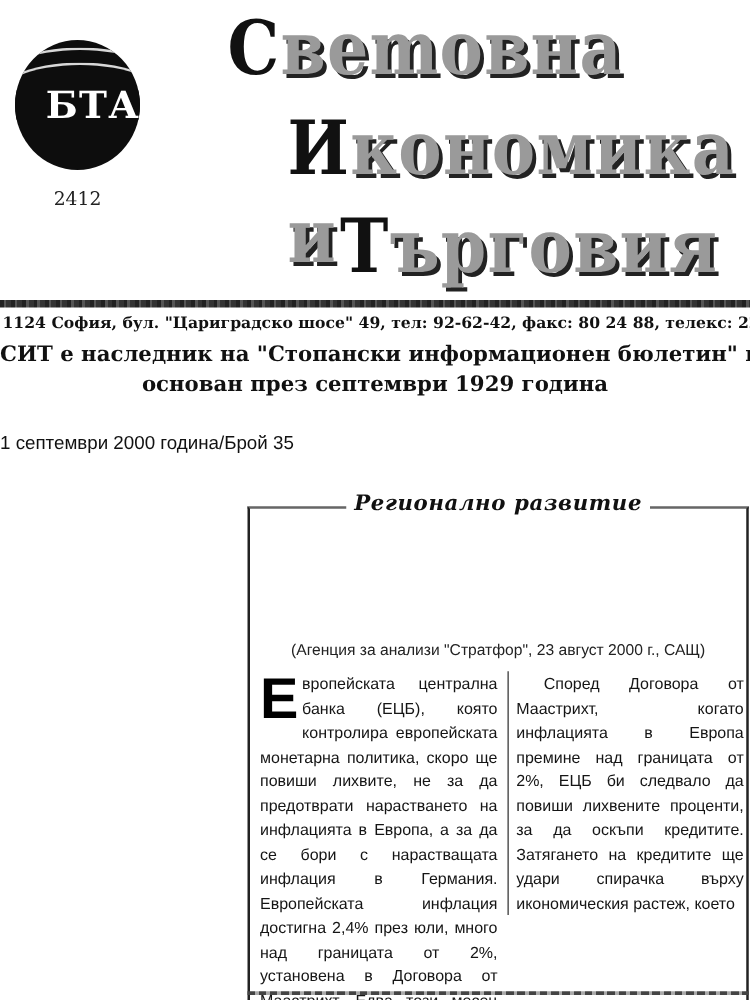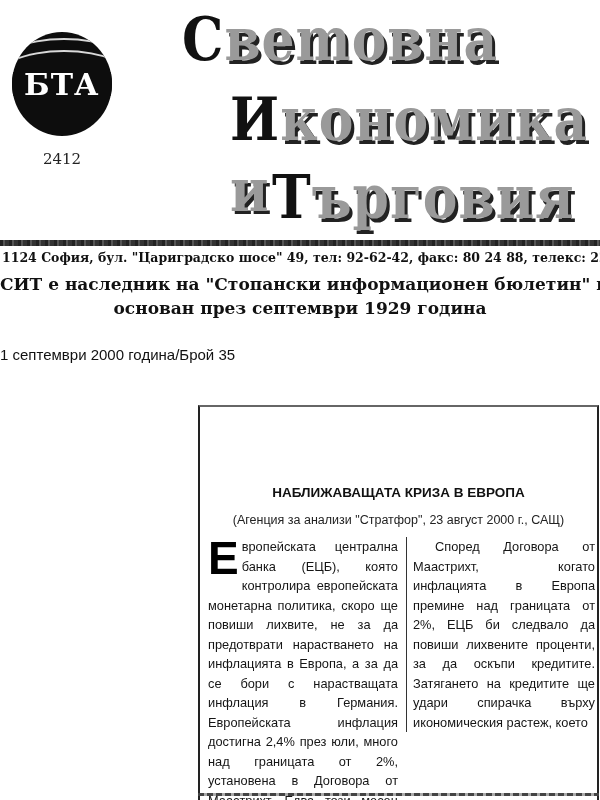--- a/index.html
+++ b/index.html
@@ -4,21 +4,21 @@
   <style>
     html, body { margin:0; padding:0; background:#ffffff; }
     body { width:600px; height:800px; position:relative; overflow:hidden; color:#111; font-family:"Liberation Sans", sans-serif; }
 
     
     .logo { position:absolute; left:12px; top:32px; width:100px; height:104px; }
     .globe { position:absolute; left:0; top:0; width:100px; height:104px; border-radius:50%; background:#0d0d0d; overflow:hidden; }
     .globe .arc { position:absolute; left:-20px; width:140px; height:60px; border-radius:50%; border:2px solid #d8d8d8; border-color:#d8d8d8 transparent transparent transparent; }
     .globe .arc.b { border-color:transparent transparent #d8d8d8 transparent; }
     .globe .band { position:absolute; left:0; right:0; top:40px; height:24px; background:#0d0d0d; }
-    .logo-text { position:absolute; left:12px; right:0; top:38px; text-align:left; color:#fff; font-family:"DejaVu Serif", serif; font-weight:bold; font-size:30px; letter-spacing:1px; line-height:30px; }
+    .logo-text { position:absolute; left:12px; right:0; top:38px; text-align:right; color:#fff; font-family:"DejaVu Serif", serif; font-weight:bold; font-size:30px; letter-spacing:1px; line-height:30px; }
     .logo-year { position:absolute; left:12px; top:150px; width:100px; text-align:center; font-family:"DejaVu Serif", serif; font-size:15px; color:#222; }
 
     
     .title-line { position:absolute; font-family:"DejaVu Serif", serif; font-weight:900; color:#9a9a9a; letter-spacing:1px; text-shadow: 3px 3px 0 #222; transform:scaleY(1.15); transform-origin:left top; }
     .title-line .first { color:#111; text-shadow:none; }
     .t1 { left:182px; top:4px; font-size:52px; }
     .t2 { left:230px; top:84px; font-size:52px; }
     .t3 { left:272px; top:162px; font-size:52px; }
 
     
@@ -67,21 +67,21 @@
 
 <div class="rule"></div>
 
 <div class="address">1124 София, бул. "Цариградско шосе" 49, тел: 92-62-42, факс: 80 24 88, телекс: 22 821</div>
 <div class="subtitle sub1">СИТ е наследник на "Стопански информационен бюлетин" на БТА,</div>
 <div class="subtitle sub2">основан през септември 1929 година</div>
 
 <div class="issue">1 септември 2000 година/Брой 35</div>
 
 <div class="box">
-  <div class="headline">НАБЛИЖАВАЩАТА КРИЗА В ЕВРОПА</div>
+  <div class="section-label"><span>Регионално развитие</span></div>
   <div class="source">(Агенция за анализи "Стратфор", 23 август 2000 г., САЩ)</div>
 
   <div class="col col1">
     <p><span class="dropcap">Е</span><span>вропейската централна банка (ЕЦБ), която контролира европейската монетарна политика, скоро ще повиши лихвите, не за да предотврати нарастването на инфлацията в Европа, а за да се бори с нарастващата инфлация в Германия. Европейската инфлация достигна 2,4% през юли, много над границата от 2%, установена в Договора от Маастрихт. Едва този месец обаче инфлацията достигна 2% в Германия. Макар че сегашната политика може да се определи ка-</span></p>
   </div>
   <div class="col col2">
     <p class="indent">Според Договора от Маастрихт, когато инфлацията в Европа премине над границата от 2%, ЕЦБ би следвало да повиши лихвените проценти, за да оскъпи кредитите. Затягането на кредитите ще удари спирачка върху икономическия растеж, което</p>
   </div>
 </div>
 <div class="bottom-rule"></div>

